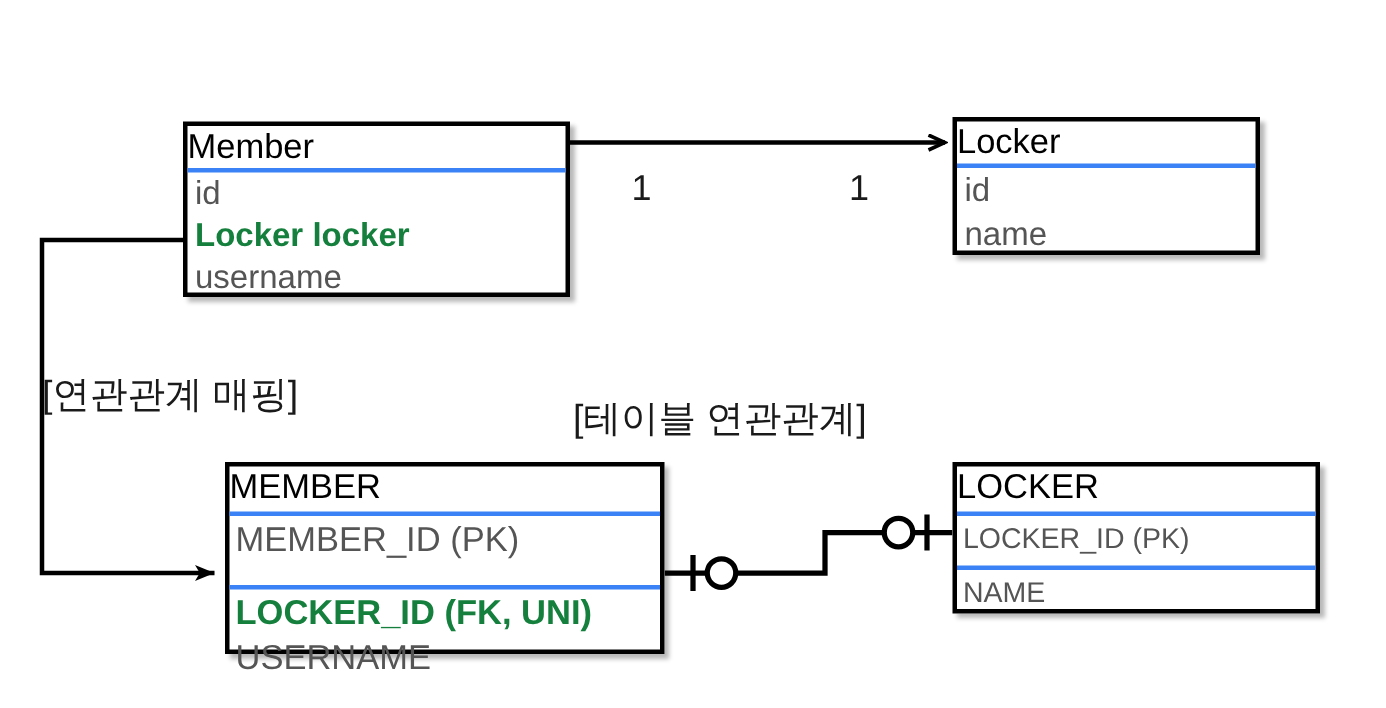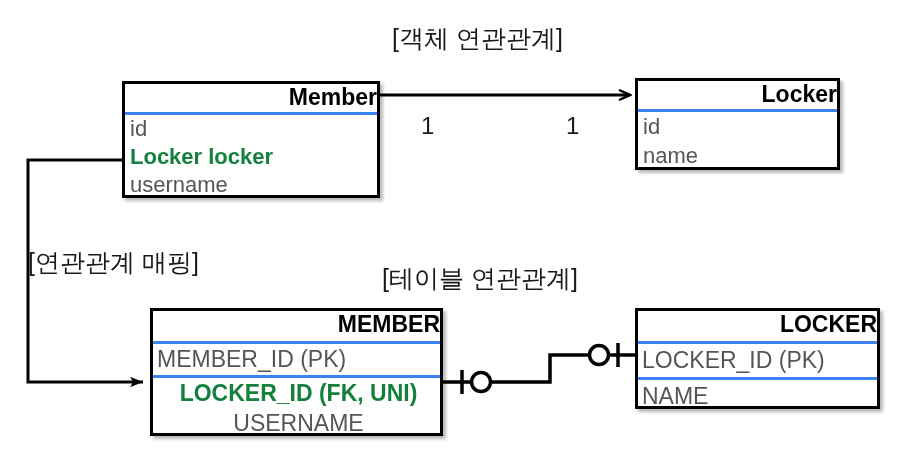--- a/index.html
+++ b/index.html
@@ -33,22 +33,22 @@
 
   
   .box {
     position: absolute;
     background: #ffffff;
     border: 3px solid #000000;
     box-sizing: border-box;
     box-shadow: 3px 3px 3px rgba(0,0,0,0.28);
   }
   .box-title {
-    text-align: right;
-    font-weight: bold;
+    text-align: left;
+    font-weight: normal;
     color: #000000;
     box-sizing: border-box;
     white-space: nowrap;
     overflow: hidden;
   }
   .box-section {
     box-sizing: border-box;
     border-top: 3px solid #3b82f6;
   }
   .field {
@@ -76,32 +76,32 @@
   }
   #box-locker .box-title { height: 28px; line-height: 26px; font-size: 23px; }
   #box-locker .box-section { height: 61px; padding: 0px 0 0 5px; }
   #box-locker .field { font-size: 22px; line-height: 29px; }
 
   
   #box-member-table {
     left: 150px; top: 308px; width: 293px; height: 128px;
   }
   #box-member-table .box-title { height: 30px; line-height: 27px; font-size: 23px; }
-  #box-member-table .sec-pk { height: 34px; padding: 0 0 0 4px; }
-  #box-member-table .sec-rest { height: 60px; padding: 0 0 0 4px; text-align: center; }
+  #box-member-table .sec-pk { height: 49px; padding: 0 0 0 4px; }
+  #box-member-table .sec-rest { height: 60px; padding: 0 0 0 4px; }
   #box-member-table .field { font-size: 23px; line-height: 30px; }
 
   
   #box-locker-table {
     left: 635px; top: 308px; width: 245px; height: 101px;
   }
   #box-locker-table .box-title { height: 30px; line-height: 27px; font-size: 23px; }
   #box-locker-table .sec-pk { height: 36px; padding: 0 0 0 4px; }
   #box-locker-table .sec-rest { height: 32px; padding: 0 0 0 4px; }
-  #box-locker-table .field { font-size: 23px; line-height: 32px; }
+  #box-locker-table .field { font-size: 19px; line-height: 32px; }
 
   
   #connectors {
     position: absolute;
     left: 0; top: 0;
     width: 924px; height: 472px;
     pointer-events: none;
   }
 
   
@@ -111,21 +111,20 @@
     color: #1a1a1a;
   }
   #mult-left  { left: 421px; top: 112px; }
   #mult-right { left: 566px; top: 112px; }
 </style>
 </head>
 <body>
 
 <div id="canvas">
 
-  <div class="caption" id="caption-object">[객체 연관관계]</div>
 
   <div class="caption" id="caption-mapping">[연관관계 매핑]</div>
 
   <div class="caption" id="caption-table">[테이블 연관관계]</div>
 
   <svg id="connectors" viewBox="0 0 924 472">
     <defs>
       <marker id="arrow-open" markerWidth="14" markerHeight="12" refX="12" refY="6" orient="auto" markerUnits="userSpaceOnUse">
         <path d="M1,1 L12,6 L1,11" fill="none" stroke="#000" stroke-width="2.4"></path>
       </marker>

